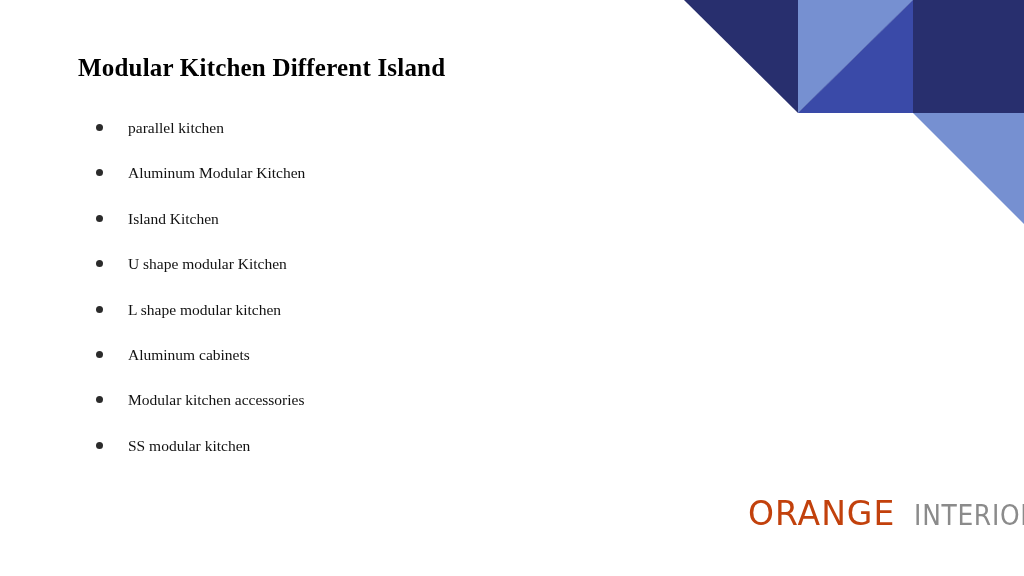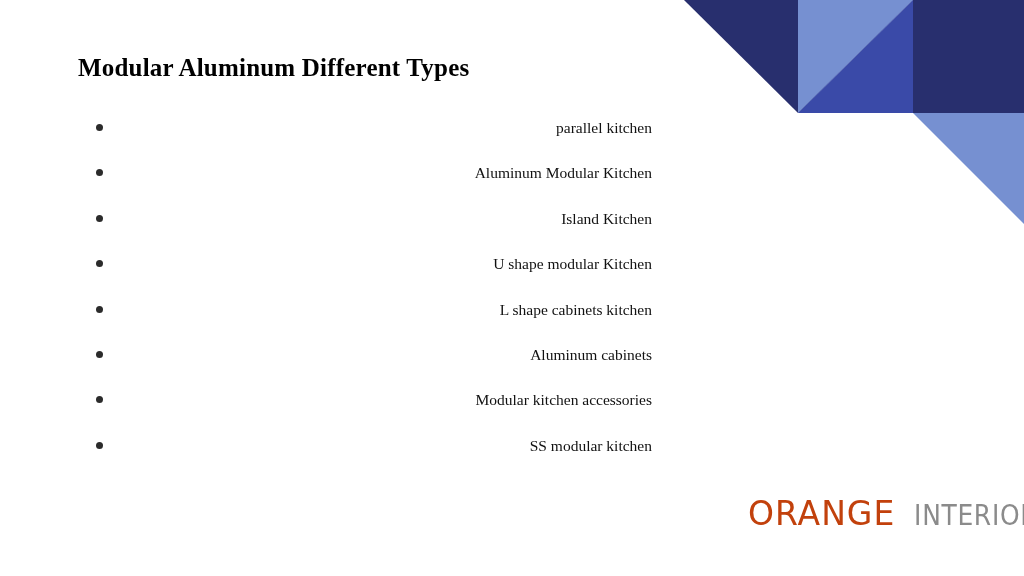--- a/index.html
+++ b/index.html
@@ -53,21 +53,20 @@
   }
   #bullet-list li {
     position: relative;
     height: 45.4px;
     line-height: 26px;
     padding-left: 36px;
     font-family: "Liberation Serif", serif;
     font-size: 15.5px;
     color: #111111;
     white-space: nowrap;
-    text-align: right;
   }
   #bullet-list li .bullet {
     position: absolute;
     left: 4px;
     top: 9px;
     width: 7px;
     height: 7px;
     border-radius: 50%;
     background: #2b2b2b;
   }
@@ -115,42 +114,42 @@
 
     <rect x="253" y="0" width="111" height="113" fill="#282f6e"></rect>
 
     <polygon points="138,0 253,0 138,113" fill="#7690d1"></polygon>
 
     <polygon points="253,0 253,113 138,113" fill="#3a4aa8"></polygon>
 
     <polygon points="253,113 364,113 364,224" fill="#7690d1"></polygon>
   </svg>
 
-  <div id="title">Modular Aluminum Different Types</div>
+  <div id="title">Modular Kitchen Different Island</div>
 
   <ul id="bullet-list">
     <li>
       <span class="bullet"></span>
       <span class="txt">parallel kitchen</span>
     </li>
     <li>
       <span class="bullet"></span>
       <span class="txt">Aluminum Modular Kitchen</span>
     </li>
     <li>
       <span class="bullet"></span>
       <span class="txt">Island Kitchen</span>
     </li>
     <li>
       <span class="bullet"></span>
       <span class="txt">U shape modular Kitchen</span>
     </li>
     <li>
       <span class="bullet"></span>
-      <span class="txt">L shape cabinets kitchen</span>
+      <span class="txt">L shape modular kitchen</span>
     </li>
     <li>
       <span class="bullet"></span>
       <span class="txt">Aluminum cabinets</span>
     </li>
     <li>
       <span class="bullet"></span>
       <span class="txt">Modular kitchen accessories</span>
     </li>
     <li>

